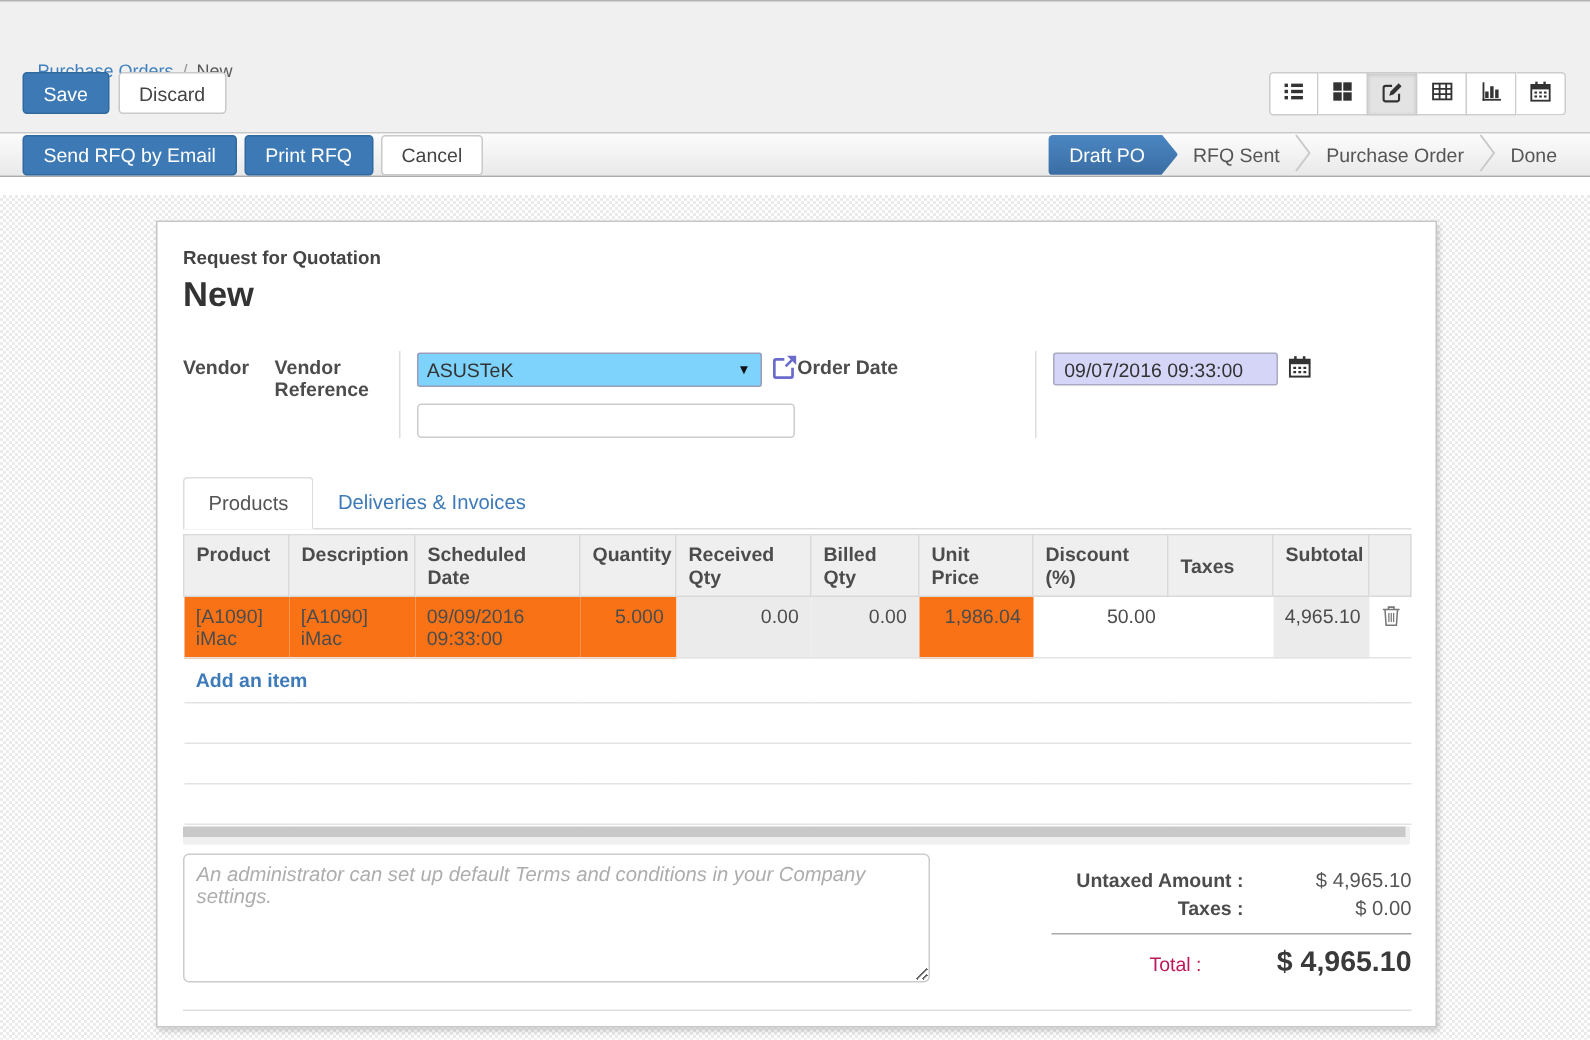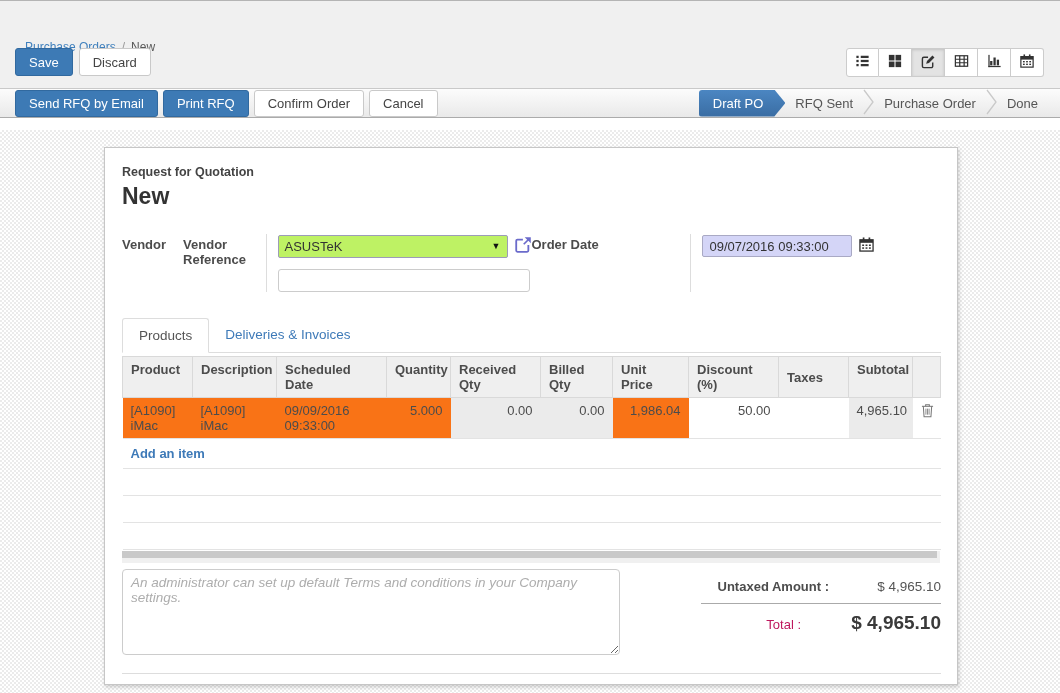--- a/index.html
+++ b/index.html
@@ -52,21 +52,21 @@
 
   .field-grid { display:flex; }
   .field-col { width:50%; display:flex; }
   .label-col { display:flex; flex-direction:row; gap:17px; }
   .field-col-left .label-col { width:146px; }
   .field-col-right .label-col { width:158px; }
   .value-col { border-left:1px solid #ddd; padding-left:11px; flex:1;
     display:flex; flex-direction:column; gap:10px; }
   .f-label { font-weight:bold; color:#4c4c4c; padding-top:3px; }
   .f-row { display:flex; align-items:center; gap:7px; height:24px; }
-  .fake-select { width:230px; height:23px; background:#bef264; border:1px solid #9c9cb8;
+  .fake-select { width:230px; height:23px; background:#7dd3fc; border:1px solid #9c9cb8;
     border-radius:2px; display:flex; align-items:center; padding:0 6px; color:#333;
     cursor:pointer; position:relative; }
   .fake-select .sel-arrow { position:absolute; right:6px; font-size:9px; color:#111; }
   .text-input { width:252px; height:23px; border:1px solid #ccc; border-radius:3px;
     background:#fff; padding:0 6px; font:inherit; color:#333; }
   .date-input { width:150px; height:22px; background:#d4d5f7; border:1px solid #a9a9c4;
     border-radius:2px; padding:0 7px; font:inherit; color:#333; }
 
   
   .tabs { margin-top:26px; display:flex; border-bottom:1px solid #ddd; }
@@ -182,21 +182,20 @@
             </g>
           </svg></span>
     </div>
   </div>
 </div>
 
 <div class="statusbar">
   <div class="sb-buttons">
     <button class="btn btn-primary">Send RFQ by Email</button>
     <button class="btn btn-primary">Print RFQ</button>
-    <button class="btn">Confirm Order</button>
     <button class="btn">Cancel</button>
   </div>
   <div class="sb-states">
     <span class="state-active">Draft PO</span>
     <span class="state">RFQ Sent</span>
     <span class="state-chev"><svg width="11" height="26" viewBox="0 0 11 26">
           <path d="M1 1l9 12-9 12" stroke="#c9c9c9" fill="none" stroke-width="1.3"></path>
         </svg></span>
     <span class="state">Purchase Order</span>
     <span class="state-chev"><svg width="11" height="26" viewBox="0 0 11 26">
@@ -332,20 +331,24 @@
 
     <div class="bottom">
       <div class="notes">
         <textarea placeholder="An administrator can set up default Terms and conditions in your Company settings." style=""></textarea>
       </div>
       <div class="totals">
         <div class="t-row">
           <span class="t-label">Untaxed Amount :</span>
           <span class="t-value">$ 4,965.10</span>
         </div>
+        <div class="t-row">
+          <span class="t-label">Taxes :</span>
+          <span class="t-value">$ 0.00</span>
+        </div>
         <div class="t-sep"></div>
         <div class="t-row">
           <span class="t-total-label">Total :</span>
           <span class="t-total-value">$ 4,965.10</span>
         </div>
       </div>
     </div>
     <hr class="sheet-hr">
   </div>
 </div>

